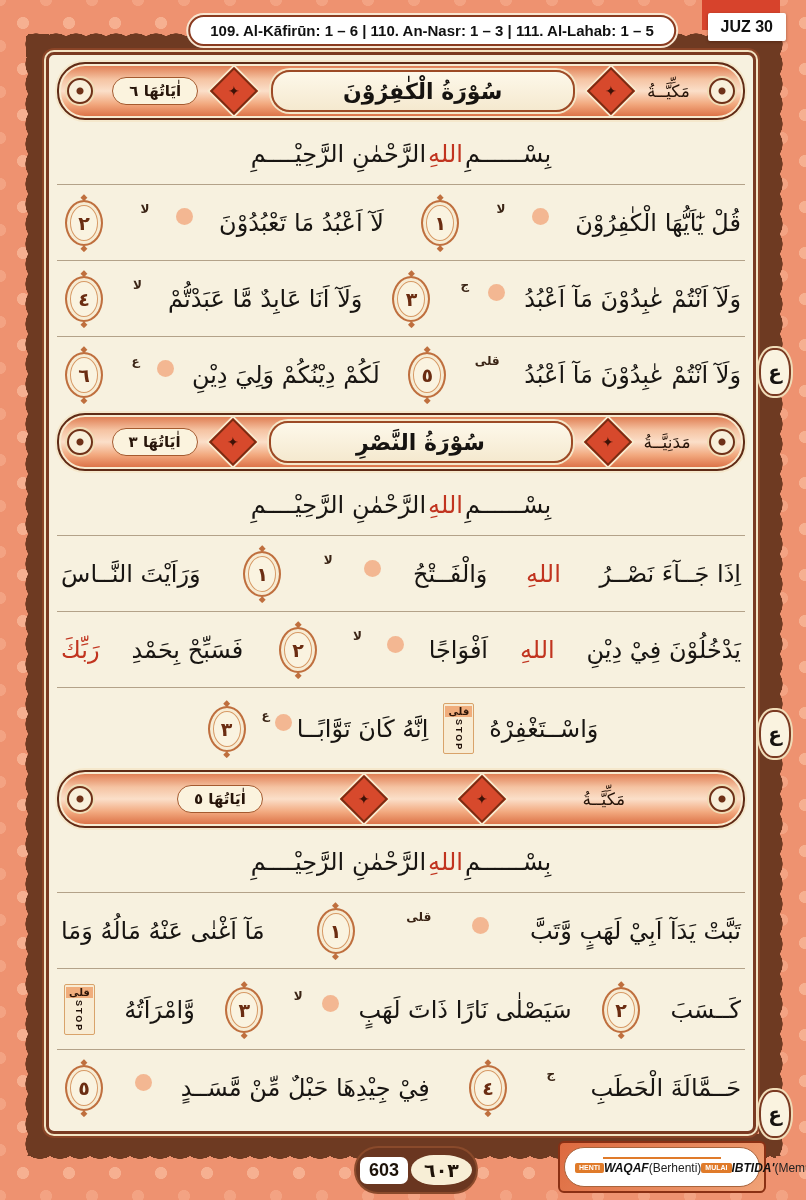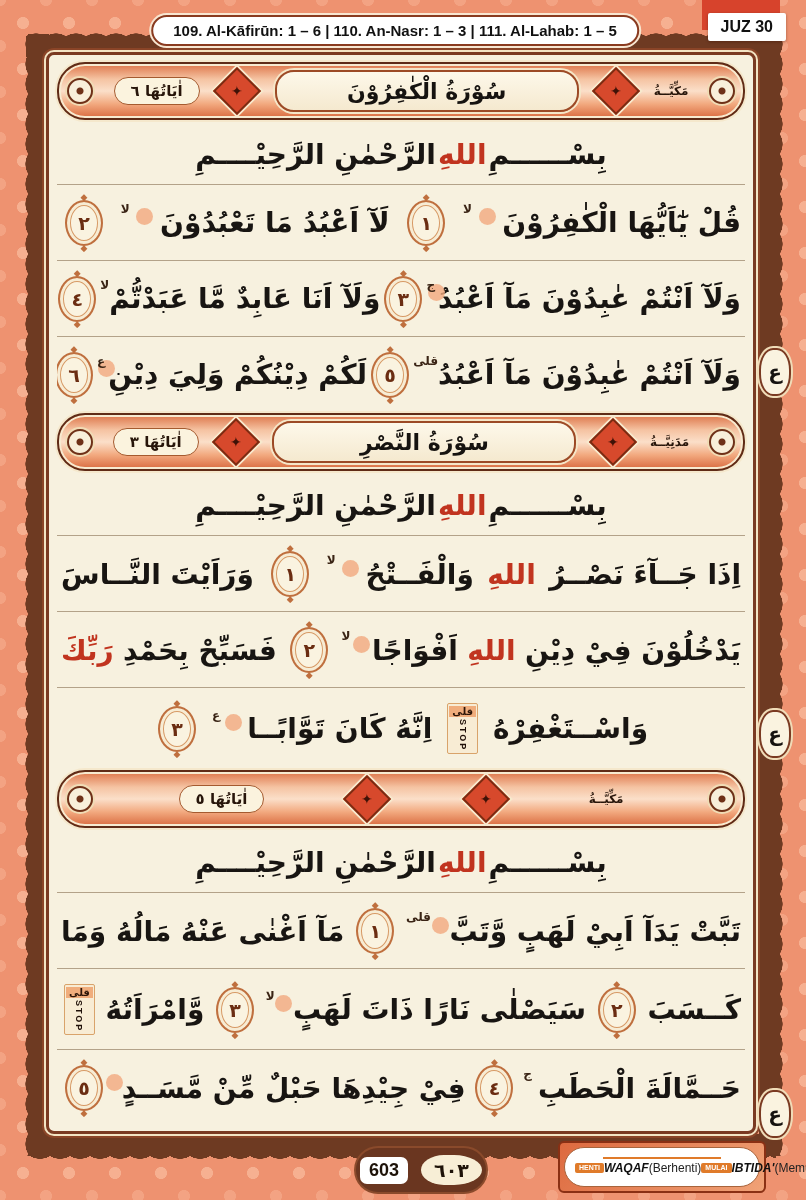--- a/index.html
+++ b/index.html
@@ -13,56 +13,56 @@
   .fr-top{left:26px;right:26px;top:24px;height:28px;
     background:radial-gradient(circle at 50% 100%, #6e3a22 62%, rgba(0,0,0,0) 63%);background-size:20px 28px;background-repeat:repeat-x;border-bottom:5px solid #6e3a22;}
   .fr-bottom{left:30px;right:30px;top:1134px;height:30px;
     background:radial-gradient(circle at 50% 0%, #6e3a22 62%, rgba(0,0,0,0) 63%);background-size:20px 30px;background-repeat:repeat-x;border-top:5px solid #6e3a22;}
   .fr-left{left:16px;top:34px;bottom:44px;width:28px;
     background:radial-gradient(circle at 100% 50%, #6e3a22 62%, rgba(0,0,0,0) 63%);background-size:28px 20px;background-repeat:repeat-y;border-right:5px solid #6e3a22;}
   .fr-right{right:14px;top:34px;bottom:44px;width:28px;
     background:radial-gradient(circle at 0% 50%, #6e3a22 62%, rgba(0,0,0,0) 63%);background-size:28px 20px;background-repeat:repeat-y;border-left:5px solid #6e3a22;}
 
   
-  .title-pill{position:absolute;z-index:6;top:15px;left:395px;transform:translateX(-50%);
+  .title-pill{position:absolute;z-index:6;top:15px;left:432px;transform:translateX(-50%);
     background:#fff;border:2px solid #8a3b20;box-shadow:0 0 0 2px #f8e7d2;border-radius:18px;
     padding:5px 20px;font-size:15px;font-weight:bold;color:#111;white-space:nowrap;}
   .juz-tab{position:absolute;z-index:4;right:26px;top:0;width:78px;height:30px;background:#d7432c;}
   .juz-pill{position:absolute;z-index:6;right:20px;top:13px;background:#fff;border-radius:2px;
     padding:5px 13px;font-size:16px;font-weight:bold;color:#111;box-shadow:0 1px 3px rgba(60,20,5,.45);}
 
   
   .page{position:absolute;z-index:2;left:46px;top:52px;width:710px;height:1082px;box-sizing:border-box;
     background:#f7f1df;border:3px solid #7a3a22;border-radius:8px;
     box-shadow:0 0 0 2px #f3e4c4, 0 0 0 4px #8a4427;
     padding:5px 8px 6px;display:flex;flex-direction:column;}
 
   
   .band{direction:rtl;height:54px;flex:0 0 54px;margin:2px 0 4px;display:flex;align-items:center;justify-content:space-between;
     padding:0 8px;background:linear-gradient(180deg,#dd7549 0%,#f5c3a2 28%,#fbdfc9 50%,#f2a97f 74%,#d96b40 100%);
     border:2px solid #5f2b16;border-radius:28px;box-shadow:0 0 0 2px #f5e8cc, inset 0 0 0 2px #f7ead0;}
   .medal{width:22px;height:22px;border-radius:50%;border:2px solid #6e3118;flex:0 0 auto;
     background:radial-gradient(circle,#6e3118 0 3px,#f8efda 4px);box-shadow:0 0 0 2px #f0dcb6;}
-  .origin{font-family:"DejaVu Sans",sans-serif;font-size:12px;font-weight:bold;color:#27150a;}
+  .origin{font-family:"DejaVu Sans",sans-serif;font-size:17px;font-weight:normal;color:#27150a;}
   .diamond{width:30px;height:30px;background:#d7492c;transform:rotate(45deg);border:2px solid #7c2c12;
     box-shadow:0 0 0 2px #f7e9cd;display:flex;align-items:center;justify-content:center;flex:0 0 auto;}
   .dstar{transform:rotate(-45deg);color:#3f1207;font-size:14px;line-height:1;}
   .sname{flex:0 0 auto;width:300px;height:38px;display:flex;align-items:center;justify-content:center;
     background:linear-gradient(180deg,#fdf8ea,#f5e9cf);border:2px solid #9c4a26;border-radius:19px;box-shadow:0 0 0 2px #f5e7c9;
     font-family:"DejaVu Sans",sans-serif;font-size:22px;font-weight:bold;color:#161310;}
   .ayatpill{background:#fbf3de;border:1px solid #a55a2f;border-radius:14px;padding:4px 16px;
     font-family:"DejaVu Sans",sans-serif;font-size:15px;font-weight:bold;color:#27150a;}
 
   
   .bismillah{direction:rtl;flex:0 0 60px;display:flex;align-items:center;justify-content:center;gap:2px;
     font-family:"DejaVu Sans",sans-serif;font-size:25px;font-weight:bold;color:#181512;}
   .sep{border:none;border-top:1px solid #b3a289;margin:0;width:100%;flex:0 0 1px;}
   .aline{direction:rtl;flex:1 1 auto;display:flex;align-items:center;justify-content:space-between;padding:0 4px;overflow:hidden;}
   .aline.center{justify-content:center;gap:12px;}
-  .at{font-family:"DejaVu Sans",sans-serif;font-size:28px;font-weight:bold;color:#181512;white-space:nowrap;}
+  .at{font-family:"DejaVu Sans",sans-serif;font-size:24px;font-weight:normal;color:#181512;white-space:nowrap;}
   .red{color:#c1341f;}
   .waqf{font-family:"DejaVu Sans",sans-serif;font-size:12px;font-weight:bold;color:#3a2415;transform:translateY(-14px);}
   .ayah{position:relative;width:34px;height:42px;flex:0 0 auto;margin:0 4px;border:2px solid #bf6f3e;border-radius:50%;
     background:#faf3e0;display:flex;align-items:center;justify-content:center;
     box-shadow:inset 0 0 0 3px #f7ecd4, inset 0 0 0 4px #d79a66;}
   .ayah::before,.ayah::after{content:"◆";position:absolute;left:50%;transform:translateX(-50%);color:#bf6f3e;font-size:9px;line-height:1;}
   .ayah::before{top:-9px;} .ayah::after{bottom:-9px;}
   .num{font-family:"DejaVu Sans",sans-serif;font-size:19px;font-weight:bold;color:#6b2d12;}
   .dot{width:17px;height:17px;border-radius:50%;background:#f1a97e;opacity:.8;flex:0 0 auto;margin:0 -7px;transform:translateY(-6px);}
   .stoptag{display:inline-flex;flex-direction:column;align-items:center;background:#f8ecd4;border:1px solid #d9a36a;
@@ -70,21 +70,21 @@
   .stq{font-family:"DejaVu Sans",sans-serif;font-size:10px;font-weight:bold;background:#f0ad7c;padding:0 3px;color:#2c1508;}
   .stw{writing-mode:vertical-rl;font-size:9px;font-weight:bold;letter-spacing:2px;color:#201008;padding-top:2px;}
 
   
   .ruku{position:absolute;z-index:5;right:15px;width:28px;height:44px;background:#faf3e0;border:2px solid #7a3a22;
     border-radius:14px/22px;display:flex;align-items:center;justify-content:center;box-shadow:0 0 0 2px #f0dcb8;
     font-family:"DejaVu Sans",sans-serif;font-size:20px;font-weight:bold;color:#161310;}
 
   
   .pagenum{position:absolute;z-index:5;left:356px;top:1148px;height:44px;background:#6a3620;border-radius:22px;
-    display:flex;align-items:center;padding:0 4px;gap:13px;box-shadow:0 0 0 2px #8a4a2b;}
+    display:flex;align-items:center;padding:0 4px;gap:3px;box-shadow:0 0 0 2px #8a4a2b;}
   .pn-lat{background:#fff;border-radius:7px;padding:3px 9px;font-size:18px;font-weight:bold;color:#1d1208;}
   .pn-ar{background:#f7eed6;border-radius:45% 55% 55% 45%/60% 60% 60% 60%;padding:4px 13px;
     font-family:"DejaVu Sans",sans-serif;font-size:19px;font-weight:bold;color:#1d1208;}
   .legend-frame{position:absolute;z-index:5;left:558px;top:1141px;width:208px;height:52px;box-sizing:border-box;
     background:linear-gradient(135deg,#dd6a3f,#f0a277);border:2px solid #8a3014;border-radius:6px;padding:4px;}
   .legend-pill{position:relative;width:100%;height:100%;box-sizing:border-box;background:#fff;border:1px solid #a8643c;
     border-radius:20px;display:flex;align-items:center;justify-content:space-around;padding:2px 10px 0;}
   .lg-line{position:absolute;top:9px;left:38px;right:38px;border-top:2px solid #e07b2a;}
   .lg-col{display:flex;flex-direction:row;align-items:center;line-height:1.05;}
   .lg-tag{font-size:7px;font-weight:bold;color:#fff;background:#e07b2a;padding:1px 4px;border-radius:2px;z-index:1;}

